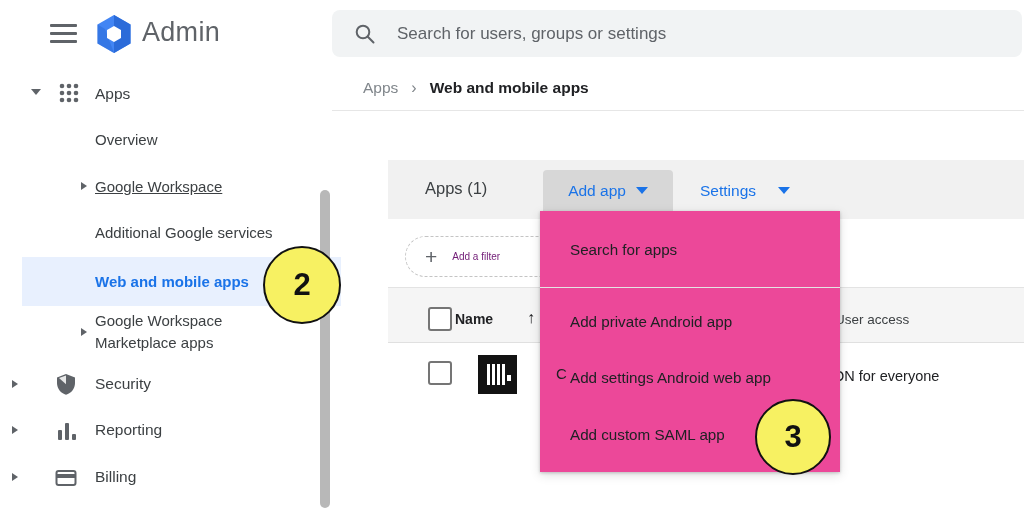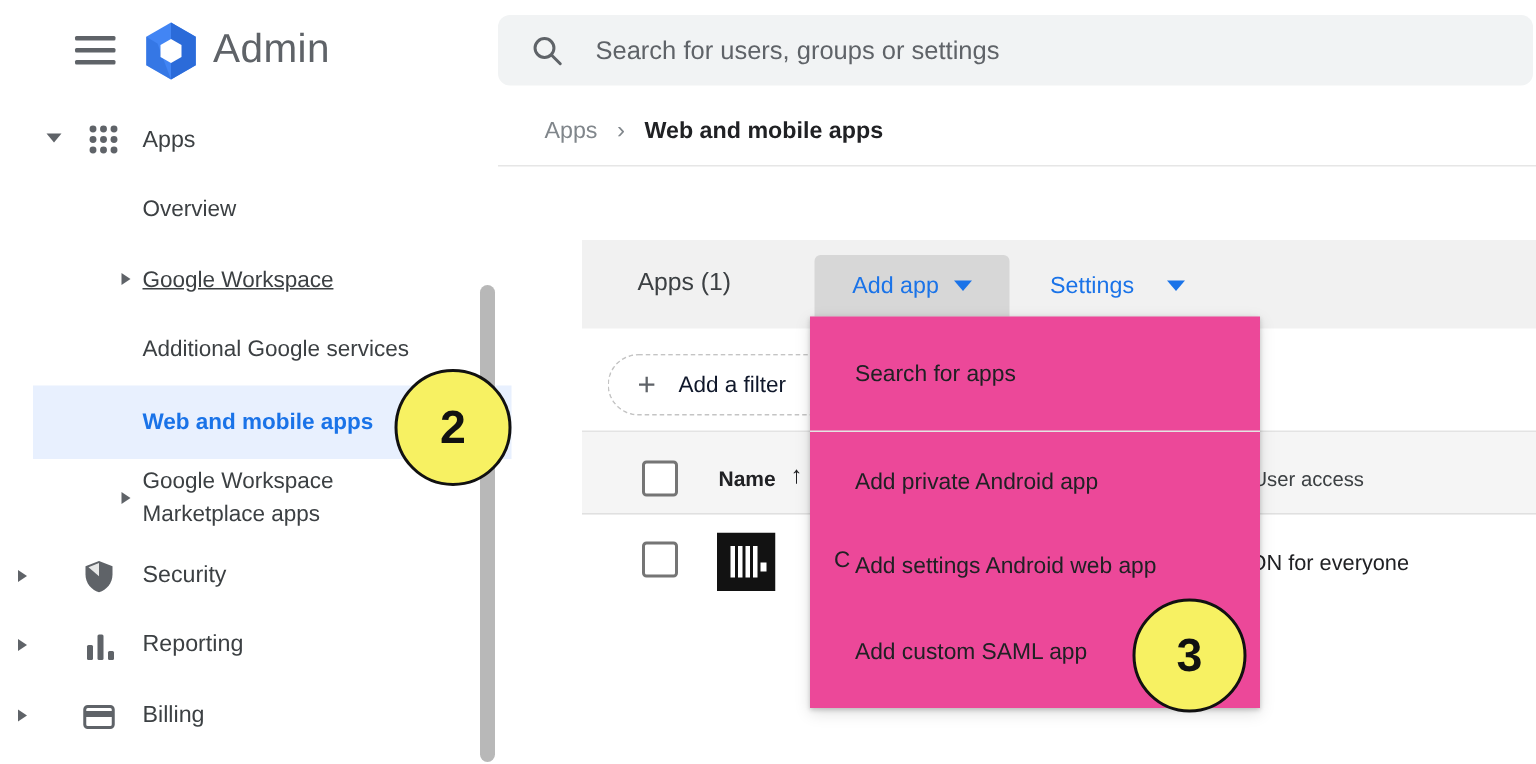--- a/index.html
+++ b/index.html
@@ -40,28 +40,28 @@
   .toolbar { left:388px; top:160px; width:636px; height:59px; background:#f1f1f1; }
   .toolbar-title { left:425px; top:179px; font-size:16.5px; color:#3c4043; }
   .addapp-btn { left:543px; top:170px; width:130px; height:41px; background:#d7d7d7; border-radius:4px 4px 0 0; display:flex; align-items:center; justify-content:center; gap:10px; cursor:pointer; }
   .blue-label { color:#1a73e8; font-size:15.5px; }
   .caret-blue { width:0; height:0; border-left:6px solid transparent; border-right:6px solid transparent; border-top:7px solid #1a73e8; }
   .settings-btn { left:700px; top:170px; height:41px; display:flex; align-items:center; gap:22px; cursor:pointer; }
 
   
   .chip { left:405px; top:236px; width:165px; height:41px; border:1px dashed #c4c4c4; border-radius:21px; background:#fff; display:flex; align-items:center; padding-left:19px; gap:15px; z-index:4; cursor:pointer; }
   .chip .plus { font-size:21px; color:#5f6368; font-weight:400; line-height:21px; }
-  .chip .chip-label { font-size:15px; color:#0f172a; white-space:nowrap; }
+  .chip .chip-label { font-size:10px; color:#701a75; white-space:nowrap; }
   .filter-divider { left:388px; top:287px; width:636px; height:1px; background:#e3e3e3; }
 
   
   .thead { left:388px; top:288px; width:636px; height:55px; background:#f5f5f5; border-bottom:1px solid #e0e0e0; }
   .checkbox { width:24px; height:24px; border:2px solid #757575; border-radius:3px; background:#fff; cursor:pointer; }
   .cb-head { left:428px; top:307px; }
-  .col-name { left:479px; top:307px; font-size:14px; font-weight:bold; color:#202124; line-height:24px; }
+  .col-name { left:455px; top:307px; font-size:14px; font-weight:bold; color:#202124; line-height:24px; }
   .sort-arrow { left:527px; top:306px; font-size:16px; color:#202124; line-height:24px; }
   .col-access { left:835px; top:309px; font-size:13.5px; font-weight:500; color:#3c4043; line-height:22px; }
   .trow { left:388px; top:344px; width:636px; height:66px; background:#fff; cursor:pointer; }
   .cb-row { left:428px; top:361px; }
   .app-cell-name { left:556px; top:363px; font-size:15px; color:#202124; line-height:21px; z-index:22; }
   .cell-access { left:833px; top:366px; font-size:14.5px; color:#202124; line-height:21px; }
   .app-icon { left:478px; top:355px; }
 
   
   .menu { left:540px; top:211px; width:300px; height:261px; background:#ec4899; z-index:20; box-shadow:0 1px 3px rgba(0,0,0,.2), 0 3px 10px rgba(0,0,0,.13); }

